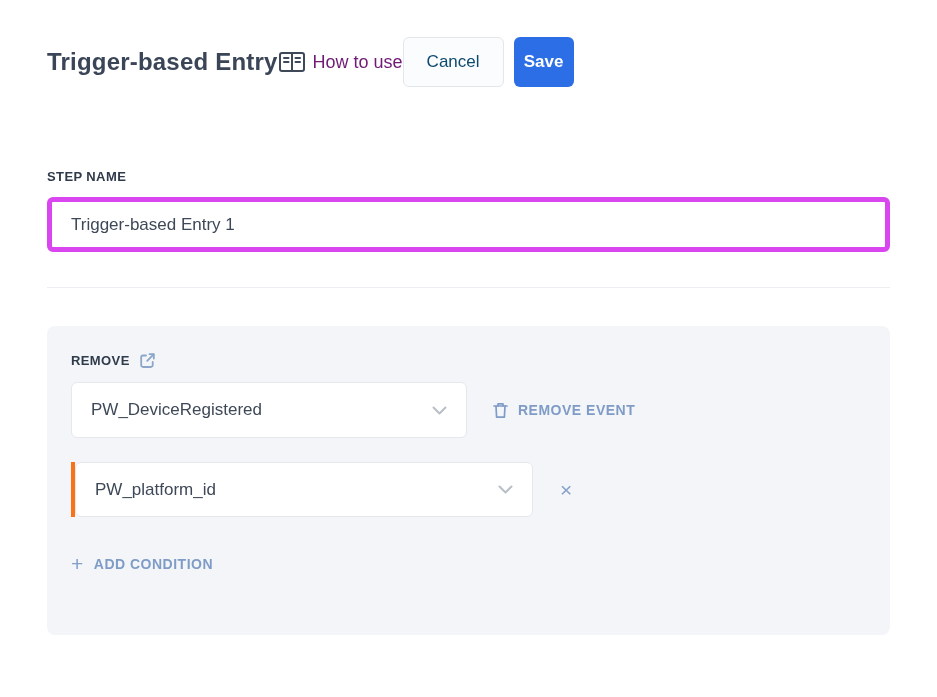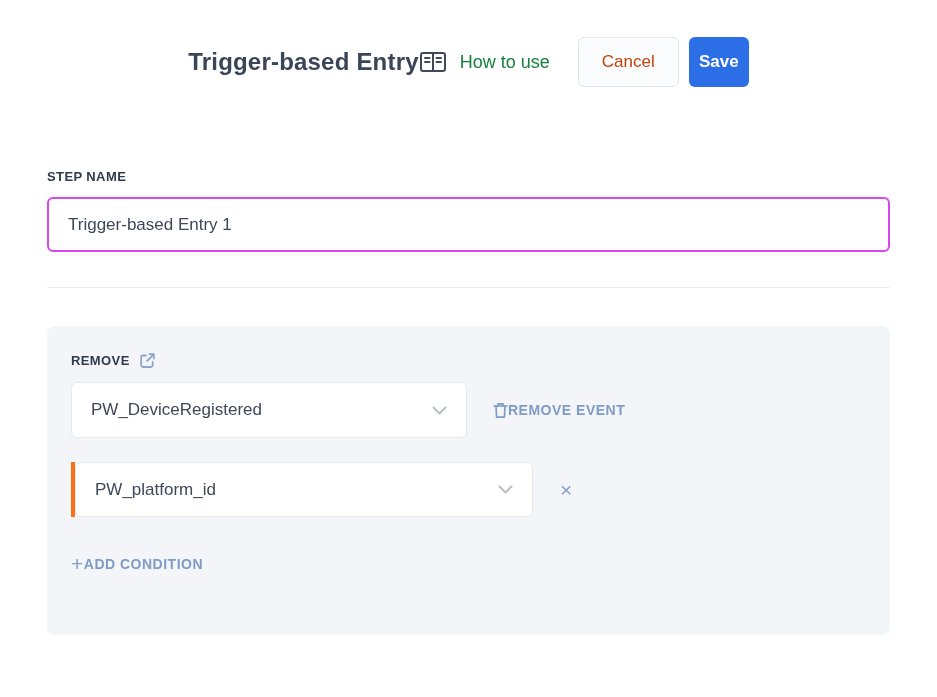--- a/index.html
+++ b/index.html
@@ -1,44 +1,44 @@
 <!DOCTYPE html>
 <html><head>
 <meta charset="utf-8">
 <style>
   * { margin:0; padding:0; box-sizing:border-box; }
   html,body { background:#fff; }
   body { font-family:"Liberation Sans", sans-serif; color:#3e4857; }
   .page { width:937px; height:697px; padding:37px 47px 0; overflow:hidden; background:#fff; }
 
   
-  .header { display:flex; justify-content:center; align-items:center; height:50px; }
+  .header { display:flex; justify-content:flex-start; align-items:center; height:50px; }
   .page-title { font-size:24px; font-weight:700; color:#3a4557; letter-spacing:.2px; }
   .header-actions { display:flex; align-items:center; }
-  .howto { display:flex; align-items:center; gap:13px; font-size:18px; color:#15803d; cursor:pointer; }
+  .howto { display:flex; align-items:center; gap:7px; font-size:18px; color:#701a75; cursor:pointer; }
   .btn { height:50px; border-radius:6px; font-size:17px; display:flex; align-items:center; justify-content:center; cursor:pointer; font-family:"Liberation Sans", sans-serif; }
-  .btn-cancel { width:101px; margin-left:28px; background:#fbfcfd; border:1px solid #e3e6ea; color:#c2410c; }
+  .btn-cancel { width:101px; background:#fbfcfd; border:1px solid #e3e6ea; color:#0c4a6e; }
   .btn-save { width:60px; margin-left:10px; background:#2c6ee5; border:none; color:#fff; font-weight:700; }
 
   
   .section-label { margin-top:82px; font-size:13px; font-weight:700; color:#2f3a4b; letter-spacing:.4px; }
-  .text-input { margin-top:13px; display:block; width:100%; height:55px; border:2px solid #d946ef; border-radius:6px; padding:0 19px; font-size:17px; color:#3e4857; font-family:"Liberation Sans", sans-serif; outline:none; }
+  .text-input { margin-top:13px; display:block; width:100%; height:55px; border:5px solid #d946ef; border-radius:6px; padding:0 19px; font-size:17px; color:#3e4857; font-family:"Liberation Sans", sans-serif; outline:none; }
 
   .divider { margin-top:35px; border-top:1px solid #eceef1; }
 
   
   .card { margin-top:38px; background:#f3f5f8; border-radius:8px; padding:26px 24px 61px; }
   .event-label-row { display:flex; align-items:center; gap:9px; }
   .event-label { font-size:13px; font-weight:700; color:#2f3a4b; letter-spacing:.4px; }
 
   .select { background:#fff; border:1px solid #e6e8ec; border-radius:6px; height:56px; display:flex; align-items:center; justify-content:space-between; padding:0 19px; font-size:17px; color:#3e4857; cursor:pointer;gap:48px; }
   .event-row { margin-top:13px; display:flex; align-items:center; }
   .select-event { width:396px; }
 
-  .link-btn { display:flex; align-items:center; gap:0; color:#7f9cc6; font-weight:700; font-size:14px; letter-spacing:.5px; cursor:pointer; }
+  .link-btn { display:flex; align-items:center; gap:10px; color:#7f9cc6; font-weight:700; font-size:14px; letter-spacing:.5px; cursor:pointer; }
   .remove-event { margin-left:26px; }
 
   .conditions { margin-top:24px; border-left:4px solid #f97316; }
   .cond-row { display:flex; align-items:center; }
   .select-attr { width:458px; height:55px; }
   .select-op { width:227px; height:55px; margin-left:15px; }
   .close-x { margin-left:27px; color:#84a0c8; font-size:21px; line-height:1; cursor:pointer; font-weight:400; }
   .cond-row2 { margin-top:14px; }
   .select-value { width:700px; height:55px; }
 

